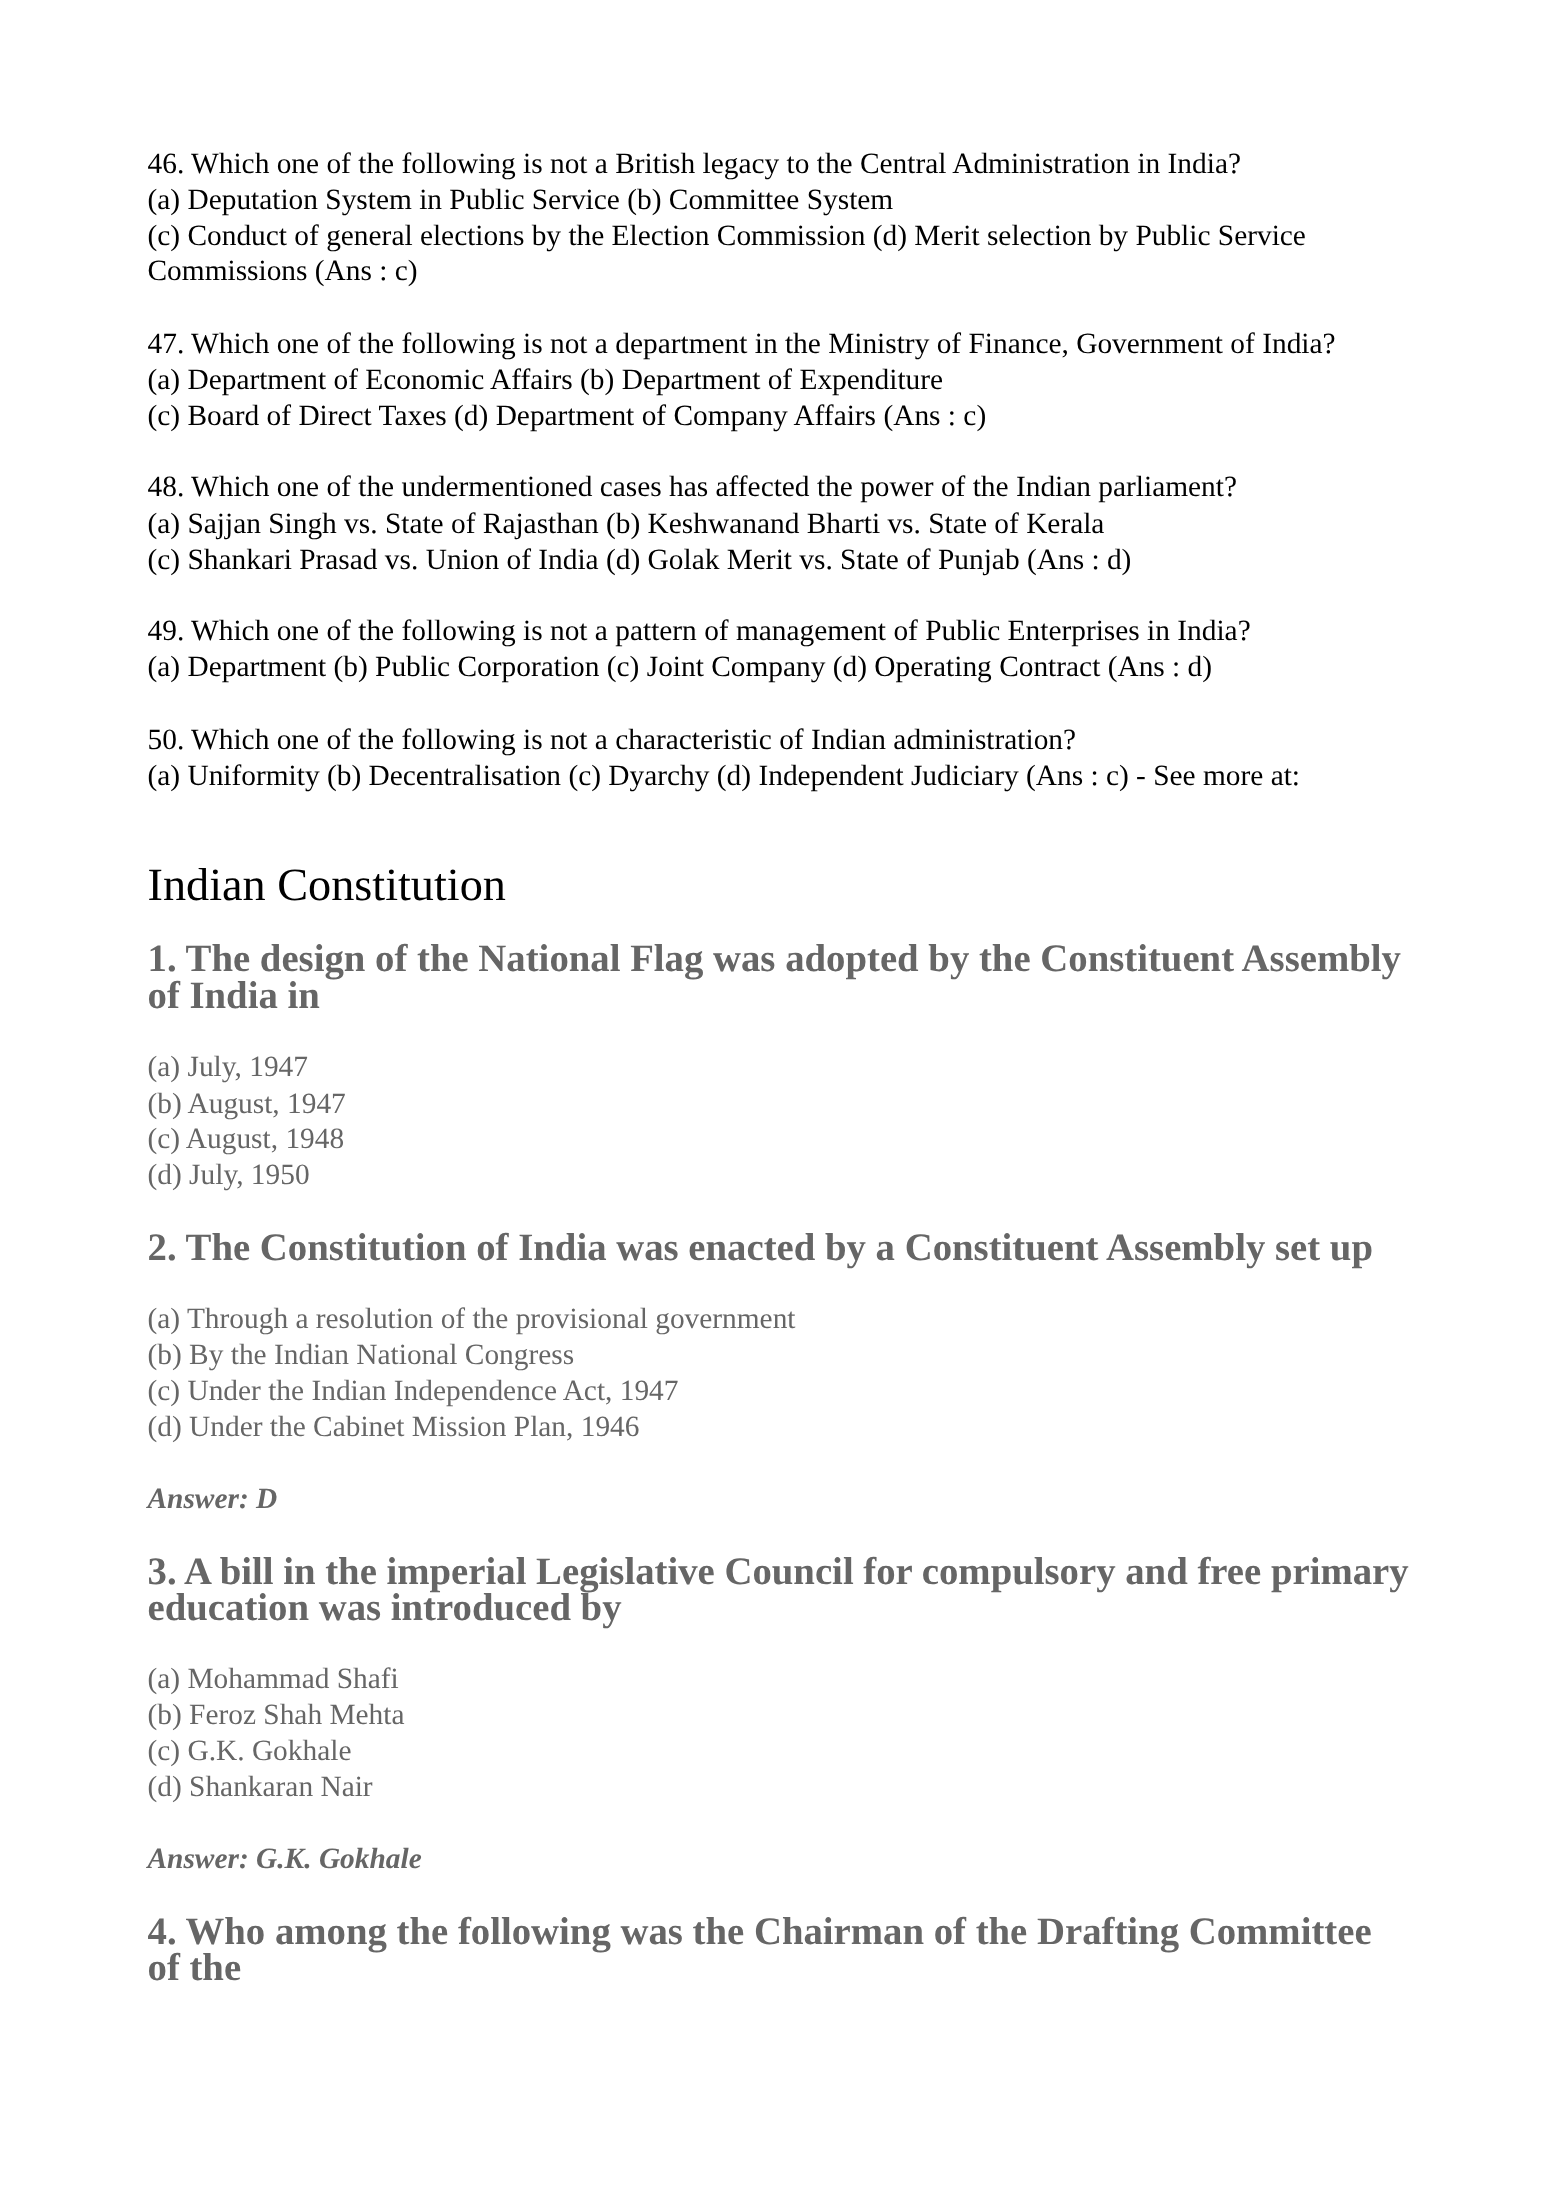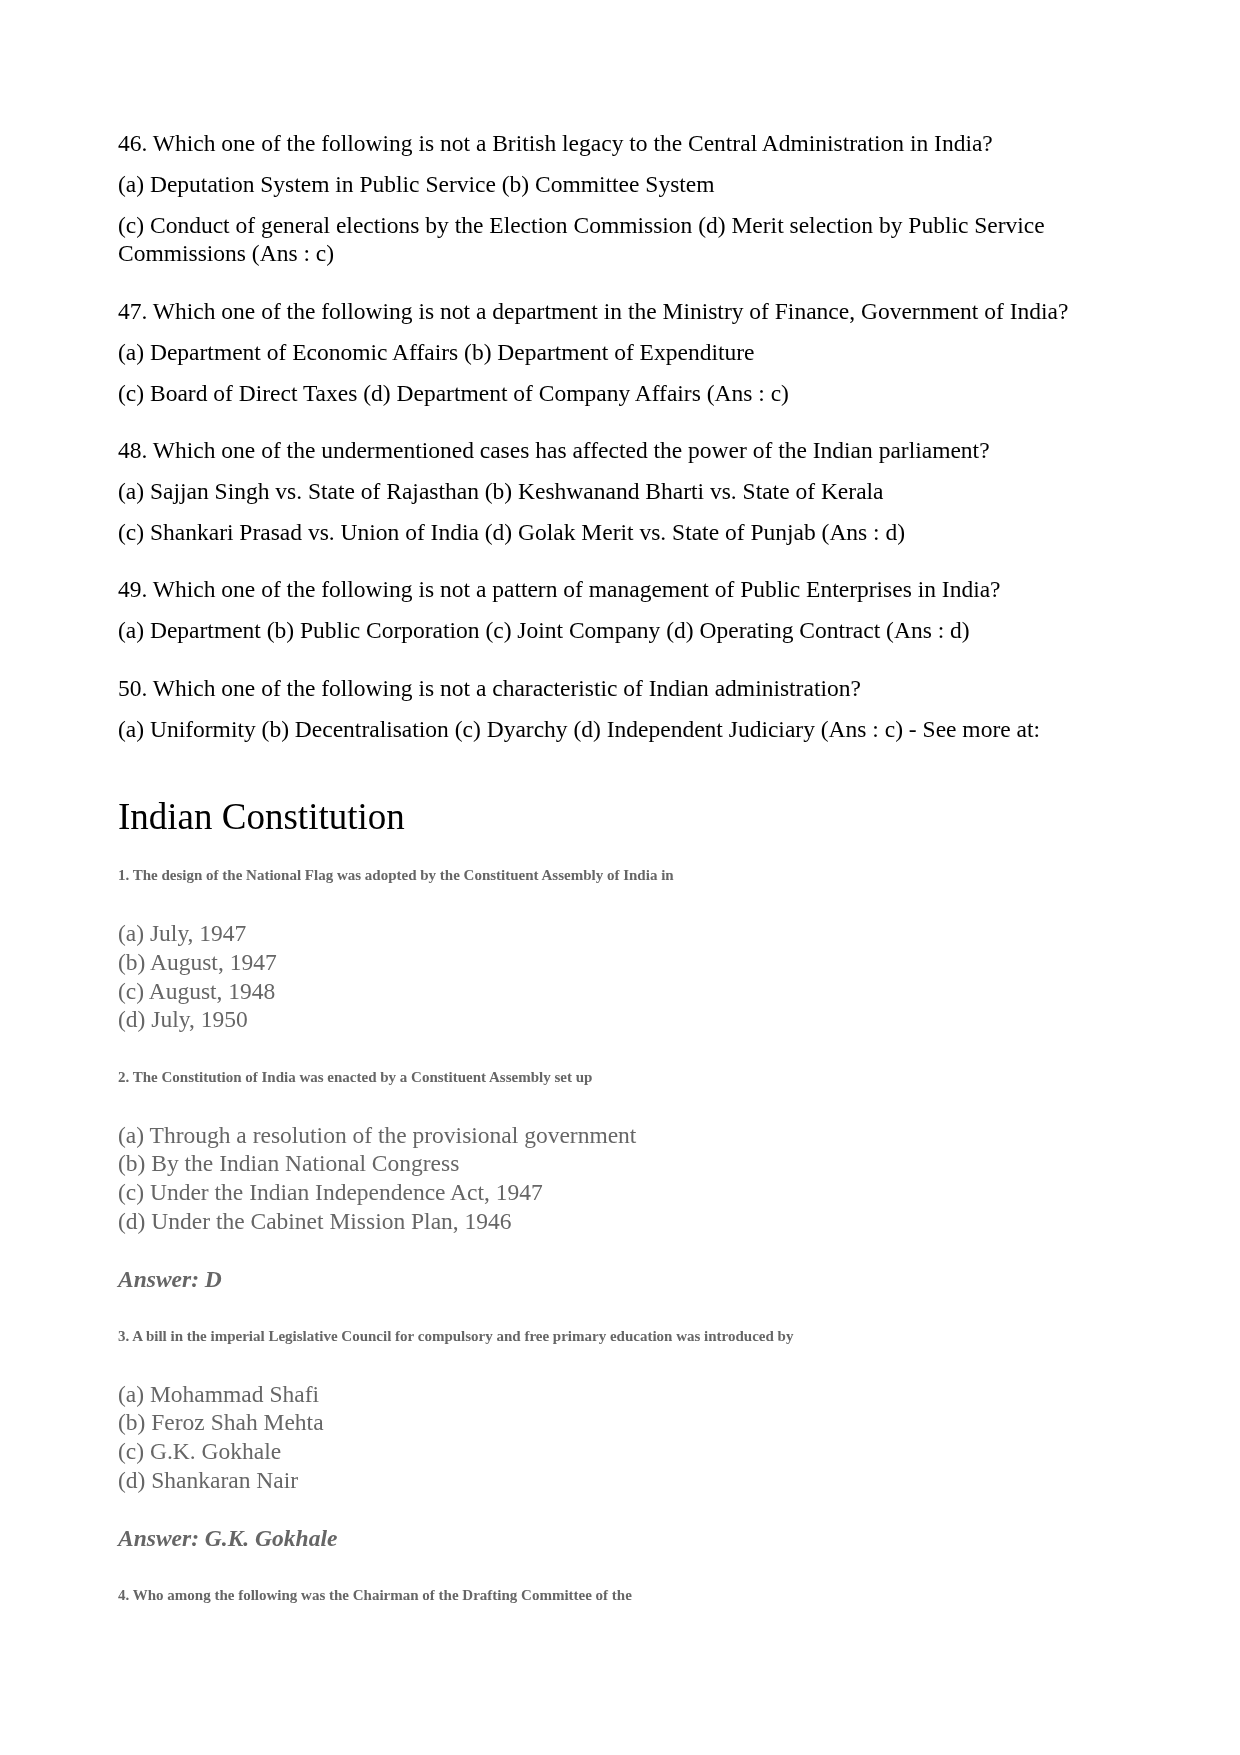--- a/index.html
+++ b/index.html
@@ -19,30 +19,30 @@
       position: absolute;
       left: 118px;
       top: 117px;
       width: 1010px;
     }
     .block {
       font-size: 23.5px;
       line-height: 28.8px;
       margin: 0 0 28.8px 0;
     }
-    .block div { white-space: normal; margin-top: 12px; }
+    .block div { white-space: normal; }
     .heading {
       font-size: 37px;
       font-weight: normal;
       line-height: 44px;
       margin: 52px 0 22px 0;
       color: #000;
     }
     .q-title {
-      font-size: 15px;
+      font-size: 31px;
       line-height: 28.8px;
       font-weight: bold;
       color: #666666;
       margin: 0 0 28.8px 0;
       font-family: Liberation Serif, serif;
     }
     .opts {
       font-size: 23.5px;
       line-height: 28.8px;
       color: #666666;

